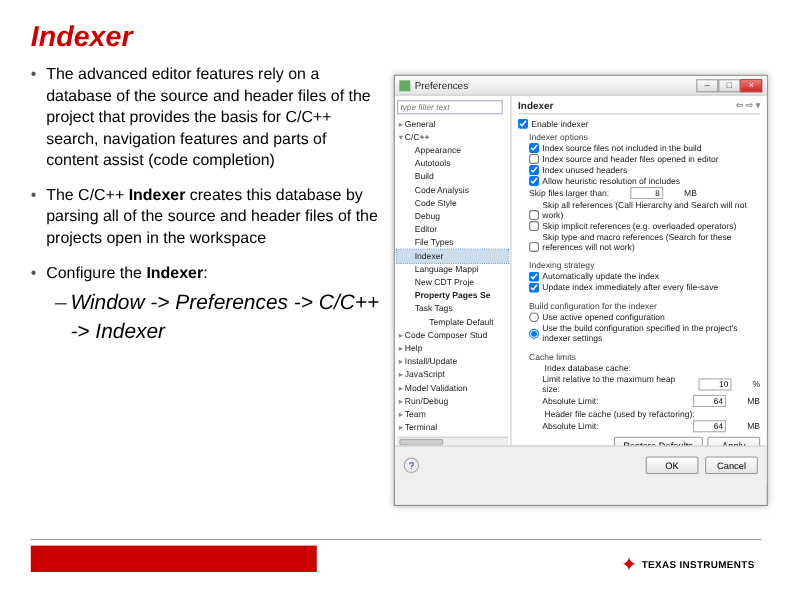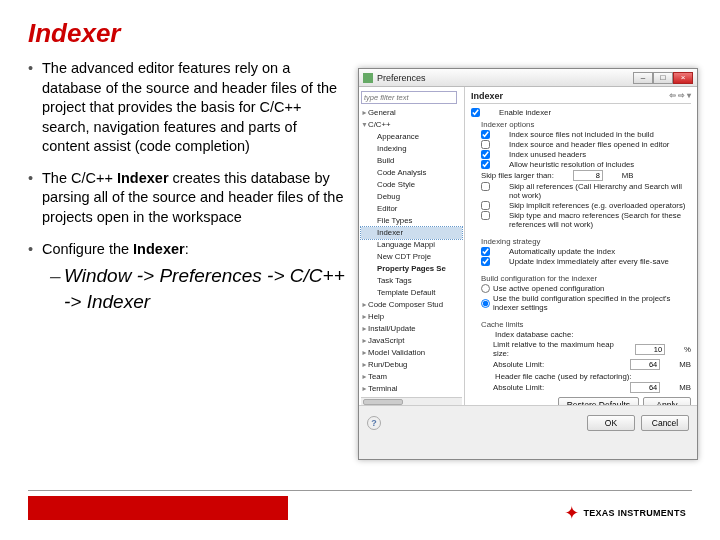--- a/index.html
+++ b/index.html
@@ -23,21 +23,21 @@
   .dlg-body { display: flex; height: 318px; background: #fff; }
   .tree-pane { width: 106px; border-right: 1px solid #ccc; padding: 4px 2px; overflow: hidden; }
   .filter { width: 96px; height: 13px; border: 1px solid #aac; font-size: 7.5px; padding: 0 2px; color: #888; font-style: italic; margin-bottom: 3px; background:#fff; }
   .tree { font-size: 7.8px; line-height: 12px; }
   .tree .node { white-space: nowrap; overflow: hidden; text-overflow: ellipsis; }
   .tree .t { color: #888; display:inline-block; width: 7px; text-align:center; }
   .tree .sel { background: #cde; outline: 1px dotted #69c; }
   .right-pane { flex: 1; padding: 4px 6px 2px 6px; overflow: hidden; position:relative; }
   .section-head { font-size: 9px; font-weight: bold; border-bottom: 1px solid #ccc; padding-bottom: 2px; margin-bottom: 4px; display:flex; justify-content:space-between; }
   .navarrows { font-size:8px; color:#888; }
-  .chk { display: flex; align-items: flex-start; gap: 19px; margin: 1px 0; }
+  .chk { display: flex; align-items: flex-end; gap: 3px; margin: 1px 0; }
   .chk input { width: 9px; height: 9px; }
   .lbl { font-size: 7.8px; }
   .sub { color: #444; font-size: 7.8px; margin: 3px 0 1px 0; }
   .row { display: flex; align-items: center; gap: 19px; margin: 1px 0; }
   .num { width: 30px; height: 11px; border: 1px solid #aaa; font-size: 7.5px; padding: 0 2px; text-align:right; background:#fff; }
   .rad { display: flex; align-items: center; gap: 3px; margin: 1px 0; }
   .rad input { width: 9px; height: 9px; }
   .group-gap { height: 4px; }
   .dlg-foot { height: 34px; border-top: 1px solid #ccc; background: #efefef; display: flex; align-items: center; justify-content: flex-end; gap: 6px; padding: 0 8px; }
   .help { position:absolute; left:8px; width: 14px; height: 14px; border: 1px solid #aaa; border-radius: 50%; display:flex; align-items:center; justify-content:center; color:#57a; font-weight:bold; font-size:9px; }
@@ -86,33 +86,33 @@
     </div>
   </div>
   <div class="dlg-body">
     <div class="tree-pane">
       <input class="filter" placeholder="type filter text" style="">
       <div class="tree">
         <div class="node"><span class="t">▸</span><span>General</span></div>
         <div class="node"><span class="t">▾</span><span>C/C++</span></div>
         <div id="tree-cpp">
             <div class="node" style="padding-left: 16px;">Appearance</div>
-            <div class="node" style="padding-left: 16px;">Indexing</div>
+            <div class="node" style="padding-left: 16px;">Autotools</div>
             <div class="node" style="padding-left: 16px;">Build</div>
             <div class="node" style="padding-left: 16px;">Code Analysis</div>
             <div class="node" style="padding-left: 16px;">Code Style</div>
             <div class="node" style="padding-left: 16px;">Debug</div>
             <div class="node" style="padding-left: 16px;">Editor</div>
             <div class="node" style="padding-left: 16px;">File Types</div>
             <div class="node sel" style="padding-left: 16px;">Indexer</div>
             <div class="node" style="padding-left: 16px;">Language Mappi</div>
             <div class="node" style="padding-left: 16px;">New CDT Proje</div>
             <div class="node" style="padding-left: 16px; font-weight: bold;">Property Pages Se</div>
             <div class="node" style="padding-left: 16px;">Task Tags</div>
-            <div class="node" style="padding-left: 16px;">Template Default</div>
+            <div class="node" style="padding-left: 16px; text-align: center;">Template Default</div>
           </div>
         <div id="tree-rest">
             <div class="node"><span class="t">▸</span>Code Composer Stud</div>
             <div class="node"><span class="t">▸</span>Help</div>
             <div class="node"><span class="t">▸</span>Install/Update</div>
             <div class="node"><span class="t">▸</span>JavaScript</div>
             <div class="node"><span class="t">▸</span>Model Validation</div>
             <div class="node"><span class="t">▸</span>Run/Debug</div>
             <div class="node"><span class="t">▸</span>Team</div>
             <div class="node"><span class="t">▸</span>Terminal</div>

